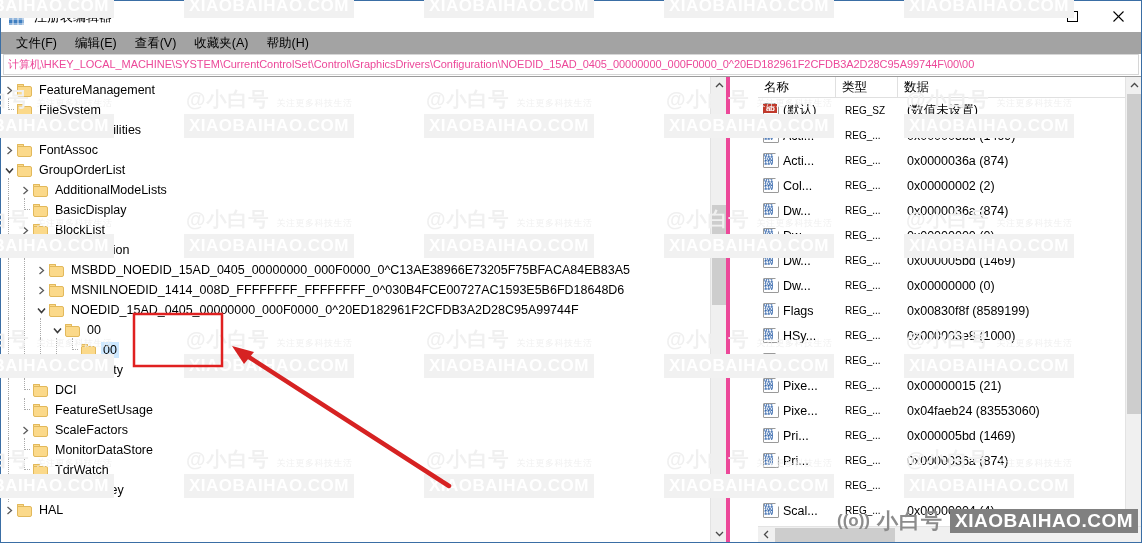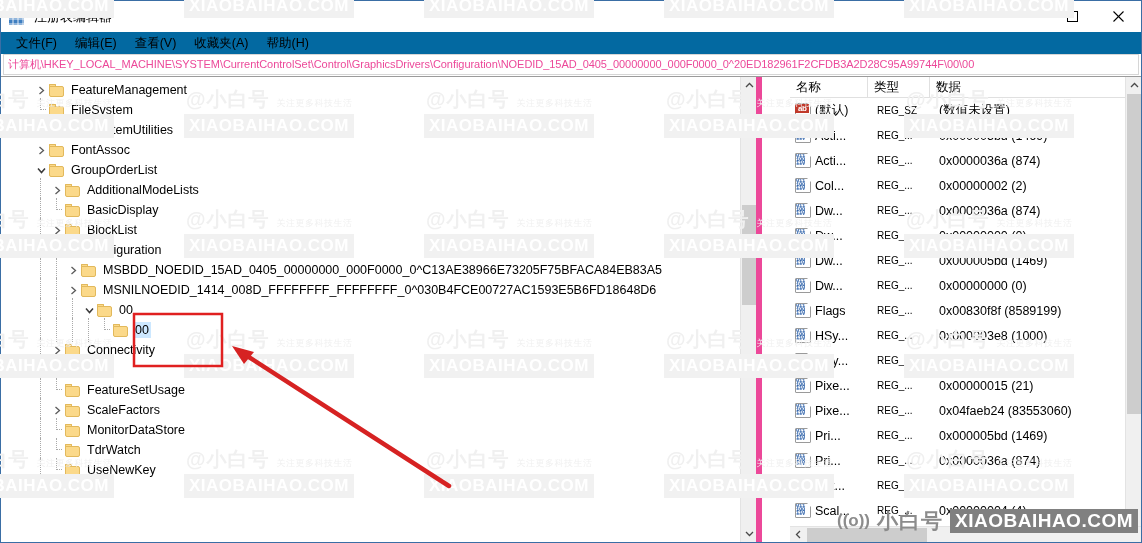--- a/index.html
+++ b/index.html
@@ -68,21 +68,21 @@
   .winbtn {
     width:46px; height:31px; display:flex; align-items:center; justify-content:center;
     font-size:13px; color:#000;
   }
   .winbtn svg { display:block; }
 
   
   #menubar {
     height:22px; flex:0 0 22px;
     display:flex; align-items:flex-end;
-    background:#0369a1; padding-left:6px;
+    background:#a3a3a3; padding-left:6px;
   }
   .menu-item { padding:2px 9px; font-size:12.5px; color:#000; white-space:nowrap; }
 
   
   #addressbar {
     height:21px; flex:0 0 21px;
     margin:0 2px 1px 2px;
     border:1px solid #d6d6d6;
     background:#ffffff;
     display:flex; align-items:center;
@@ -99,23 +99,22 @@
     flex:1 1 auto; display:flex; min-height:0;
     border-top:1px solid #9b9b9b;
     background:#ffffff;
   }
 
   
   #treepane {
     width:729px; flex:0 0 729px;
     position:relative; background:#ffffff;
     display:flex;
-    border-right:6px solid #ec4899;
+    border-right:4px solid #ec4899;
     overflow:hidden;
-    margin-left:32px;
   }
   #treeview {
     flex:1 1 auto; position:relative; overflow:hidden; padding-top:3px;
   }
   .trow {
     height:20px; display:flex; align-items:center;
     white-space:nowrap; position:relative; z-index:2;
   }
   .twist {
     width:16px; height:20px; flex:0 0 16px;
@@ -580,20 +579,34 @@
             <div class="twist">
               <svg width="9" height="9" viewBox="0 0 9 9">
                 <polyline points="2.5,1 6.5,4.5 2.5,8" fill="none" stroke="#5a5a5a" stroke-width="1.3"></polyline>
               </svg>
             </div>
             <div class="folder">
               <div class="ftab"></div>
               <div class="fbody"></div>
             </div>
             <div class="tlabel">MSNILNOEDID_1414_008D_FFFFFFFF_FFFFFFFF_0^030B4FCE00727AC1593E5B6FD18648D6</div>
+          </div>
+          <div class="trow">
+            <div class="tguide dotthrough"></div>
+            <div class="tguide dotthrough"></div>
+            <div class="twist">
+              <svg width="9" height="9" viewBox="0 0 9 9">
+                <polyline points="1,2.5 4.5,6.5 8,2.5" fill="none" stroke="#3a3a3a" stroke-width="1.5"></polyline>
+              </svg>
+            </div>
+            <div class="folder">
+              <div class="ftab"></div>
+              <div class="fbody"></div>
+            </div>
+            <div class="tlabel">NOEDID_15AD_0405_00000000_000F0000_0^20ED182961F2CFDB3A2D28C95A99744F</div>
           </div>
           <div class="trow">
             <div class="tguide dotthrough"></div>
             <div class="tguide dotthrough"></div>
             <div class="tguide dotthrough"></div>
             <div class="twist">
               <svg width="9" height="9" viewBox="0 0 9 9">
                 <polyline points="1,2.5 4.5,6.5 8,2.5" fill="none" stroke="#3a3a3a" stroke-width="1.5"></polyline>
               </svg>
             </div>

